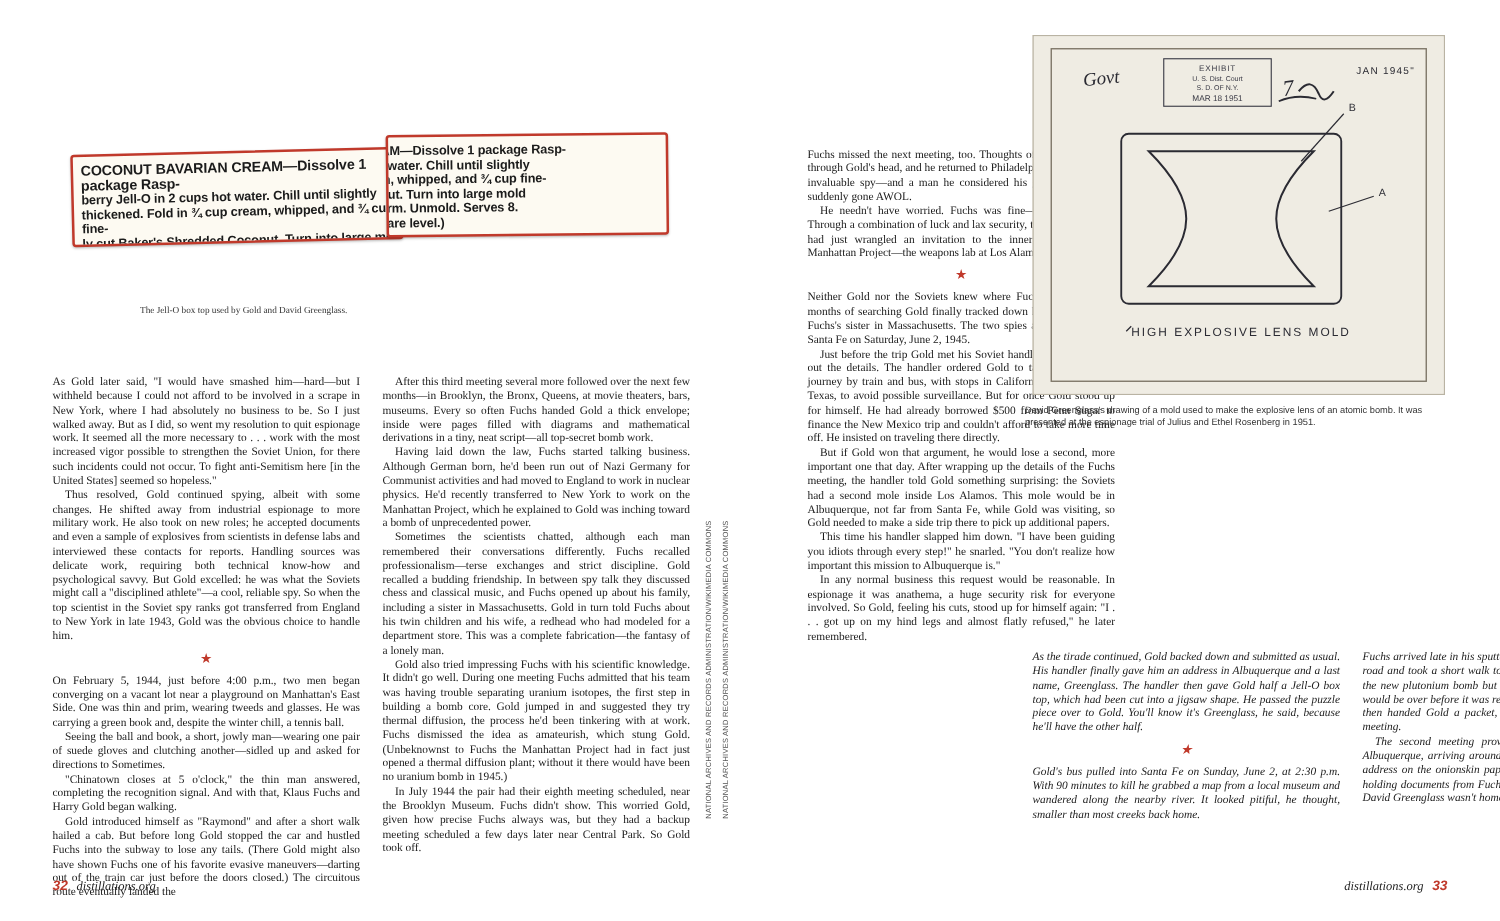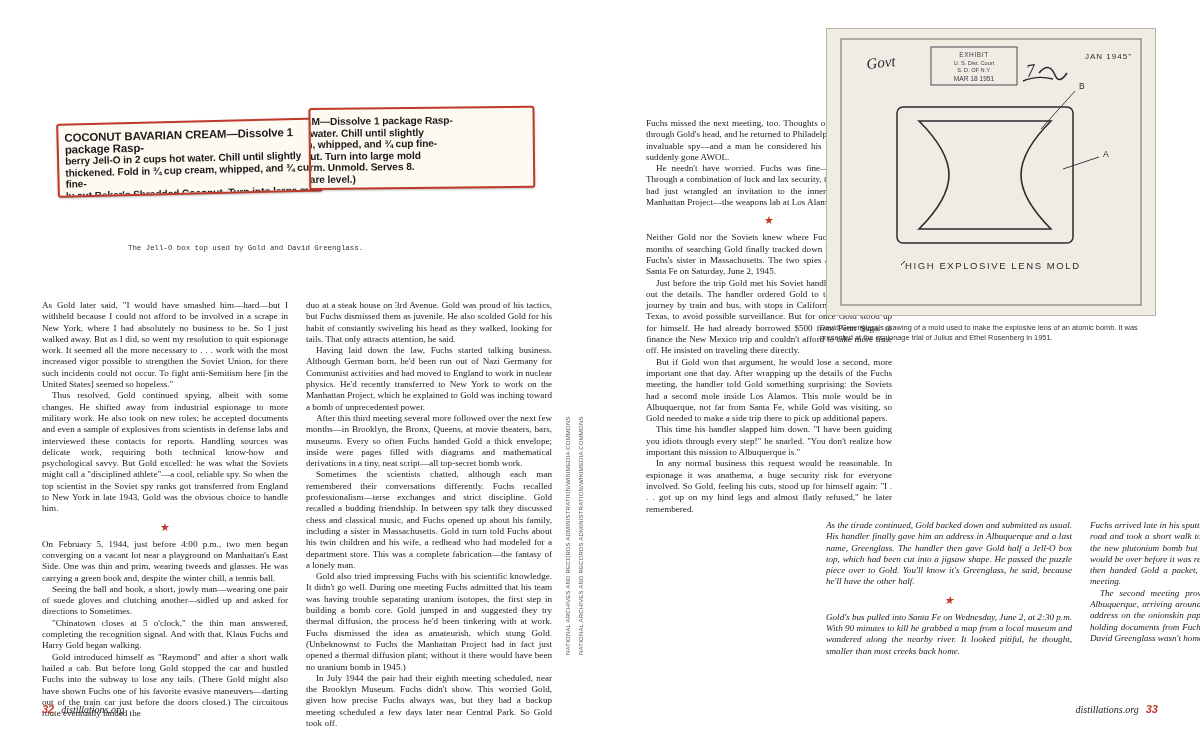--- a/index.html
+++ b/index.html
@@ -78,24 +78,24 @@
   }
   .strip-b .jello-text {
     left: -13px; top: 6px; width: 248px;
     text-align: left;
   }
   .strip-a .jello-text .headline {
     font-size: 11.4px;
   }
   .fig-caption {
     position: absolute;
-    left: 128px;
+    left: 112px;
     top: 243px;
     width: 400px;
-    font-family: Liberation Mono, monospace;
+    font-family: Liberation Serif, serif;
     font-size: 7.4px;
     line-height: 10px;
     color: #333;
   }
 
   
   .col {
     position: absolute;
     top: 300px;
     width: 246px;
@@ -251,23 +251,22 @@
       <p class="noindent">As Gold later said, "I would have smashed him—hard—but I withheld because I could not afford to be involved in a scrape in New York, where I had absolutely no business to be. So I just walked away. But as I did, so went my resolution to quit espionage work. It seemed all the more necessary to . . . work with the most increased vigor possible to strengthen the Soviet Union, for there such incidents could not occur. To fight anti-Semitism here [in the United States] seemed so hopeless."</p>
       <p>Thus resolved, Gold continued spying, albeit with some changes. He shifted away from industrial espionage to more military work. He also took on new roles; he accepted documents and even a sample of explosives from scientists in defense labs and interviewed these contacts for reports. Handling sources was delicate work, requiring both technical know-how and psychological savvy. But Gold excelled: he was what the Soviets might call a "disciplined athlete"—a cool, reliable spy. So when the top scientist in the Soviet spy ranks got transferred from England to New York in late 1943, Gold was the obvious choice to handle him.</p>
       <p class="star">★</p>
       <p class="noindent">On February 5, 1944, just before 4:00 p.m., two men began converging on a vacant lot near a playground on Manhattan's East Side. One was thin and prim, wearing tweeds and glasses. He was carrying a green book and, despite the winter chill, a tennis ball.</p>
       <p>Seeing the ball and book, a short, jowly man—wearing one pair of suede gloves and clutching another—sidled up and asked for directions to Sometimes.</p>
       <p>"Chinatown closes at 5 o'clock," the thin man answered, completing the recognition signal. And with that, Klaus Fuchs and Harry Gold began walking.</p>
       <p>Gold introduced himself as "Raymond" and after a short walk hailed a cab. But before long Gold stopped the car and hustled Fuchs into the subway to lose any tails. (There Gold might also have shown Fuchs one of his favorite evasive maneuvers—darting out of the train car just before the doors closed.) The circuitous route eventually landed the</p>
     </div>
 
     <div class="col" id="col2">
-      <p class="noindent">duo at a steak house on 3rd Avenue. Gold was proud of his tactics, but Fuchs dismissed them as juvenile. He also scolded Gold for his habit of constantly swiveling his head as they walked, looking for tails. That only attracts attention, he said.</p>
+      <p>After this third meeting several more followed over the next few months—in Brooklyn, the Bronx, Queens, at movie theaters, bars, museums. Every so often Fuchs handed Gold a thick envelope; inside were pages filled with diagrams and mathematical derivations in a tiny, neat script—all top-secret bomb work.</p>
       <p>Having laid down the law, Fuchs started talking business. Although German born, he'd been run out of Nazi Germany for Communist activities and had moved to England to work in nuclear physics. He'd recently transferred to New York to work on the Manhattan Project, which he explained to Gold was inching toward a bomb of unprecedented power.</p>
-      <p>After this third meeting several more followed over the next few months—in Brooklyn, the Bronx, Queens, at movie theaters, bars, museums. Every so often Fuchs handed Gold a thick envelope; inside were pages filled with diagrams and mathematical derivations in a tiny, neat script—all top-secret bomb work.</p>
       <p>Sometimes the scientists chatted, although each man remembered their conversations differently. Fuchs recalled professionalism—terse exchanges and strict discipline. Gold recalled a budding friendship. In between spy talk they discussed chess and classical music, and Fuchs opened up about his family, including a sister in Massachusetts. Gold in turn told Fuchs about his twin children and his wife, a redhead who had modeled for a department store. This was a complete fabrication—the fantasy of a lonely man.</p>
       <p>Gold also tried impressing Fuchs with his scientific knowledge. It didn't go well. During one meeting Fuchs admitted that his team was having trouble separating uranium isotopes, the first step in building a bomb core. Gold jumped in and suggested they try thermal diffusion, the process he'd been tinkering with at work. Fuchs dismissed the idea as amateurish, which stung Gold. (Unbeknownst to Fuchs the Manhattan Project had in fact just opened a thermal diffusion plant; without it there would have been no uranium bomb in 1945.)</p>
       <p>In July 1944 the pair had their eighth meeting scheduled, near the Brooklyn Museum. Fuchs didn't show. This worried Gold, given how precise Fuchs always was, but they had a backup meeting scheduled a few days later near Central Park. So Gold took off.</p>
     </div>
 
     <div class="footer" id="footer-left">
       <span class="pgno">32</span><span class="label">distillations.org</span>
     </div>
   </div>
 
@@ -321,21 +320,21 @@
       <text x="78" y="240" font-family="Liberation Sans, sans-serif" font-size="9.5" fill="#2b2b33" letter-spacing="1.6">HIGH EXPLOSIVE  LENS  MOLD</text>
       <path d="M74 236 L78 232" stroke="#2b2b33" stroke-width="1" fill="none"></path>
     </svg>
   </div>
 
   <div class="mold-caption">David Greenglass's drawing of a mold used to make the explosive lens of an atomic bomb. It was presented at the espionage trial of Julius and Ethel Rosenberg in 1951.</div>
 
   <div class="col-lower" id="col5">
     <p class="noindent">As the tirade continued, Gold backed down and submitted as usual. His handler finally gave him an address in Albuquerque and a last name, Greenglass. The handler then gave Gold half a Jell-O box top, which had been cut into a jigsaw shape. He passed the puzzle piece over to Gold. You'll know it's Greenglass, he said, because he'll have the other half.</p>
     <p class="star">★</p>
-    <p class="noindent">Gold's bus pulled into Santa Fe on Wednesday, June 2, at 2:30 p.m. With 90 minutes to kill he grabbed a map from a local museum and wandered along the nearby river. It looked pitiful, he thought, smaller than most creeks back home.</p>
+    <p class="noindent">Gold's bus pulled into Santa Fe on Sunday, June 2, at 2:30 p.m. With 90 minutes to kill he grabbed a map from a local museum and wandered along the nearby river. It looked pitiful, he thought, smaller than most creeks back home.</p>
   </div>
 
   <div class="col-lower" id="col6">
     <p class="noindent">Fuchs arrived late in his sputtering Buick. They drove to a deserted road and took a short walk together. Fuchs discussed his work on the new plutonium bomb but assured Gold, wrongly, that the war would be over before it was ready for use against the Japanese. He then handed Gold a packet, and they parted. All in all a good meeting.</p>
     <p>The second meeting proved different. Gold took a bus to Albuquerque, arriving around 8:00 p.m., and went straight to the address on the onionskin paper, 209 High Street. He felt nervous holding documents from Fuchs and wanted to skip town soon. But David Greenglass wasn't home.</p>
   </div>
 
   <div class="footer" id="footer-right">
     <span class="label">distillations.org</span><span class="pgno">33</span>
   </div>

